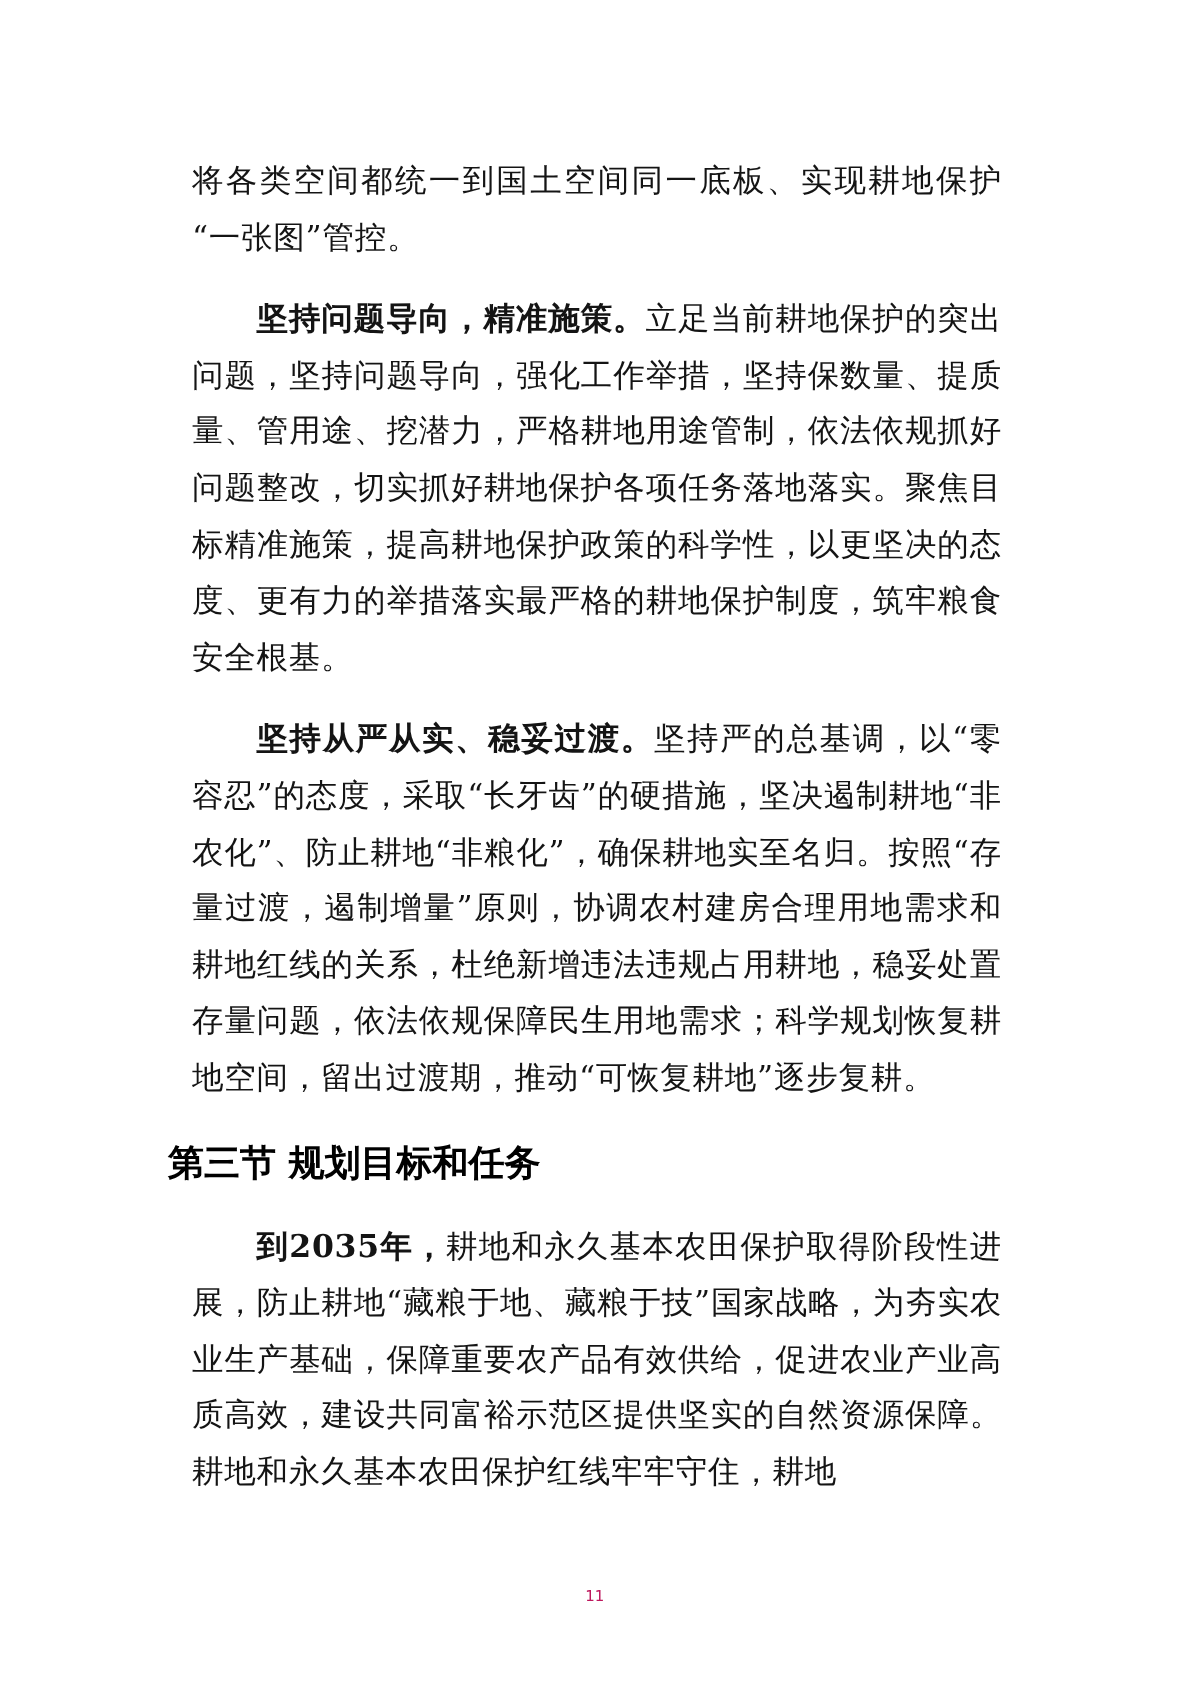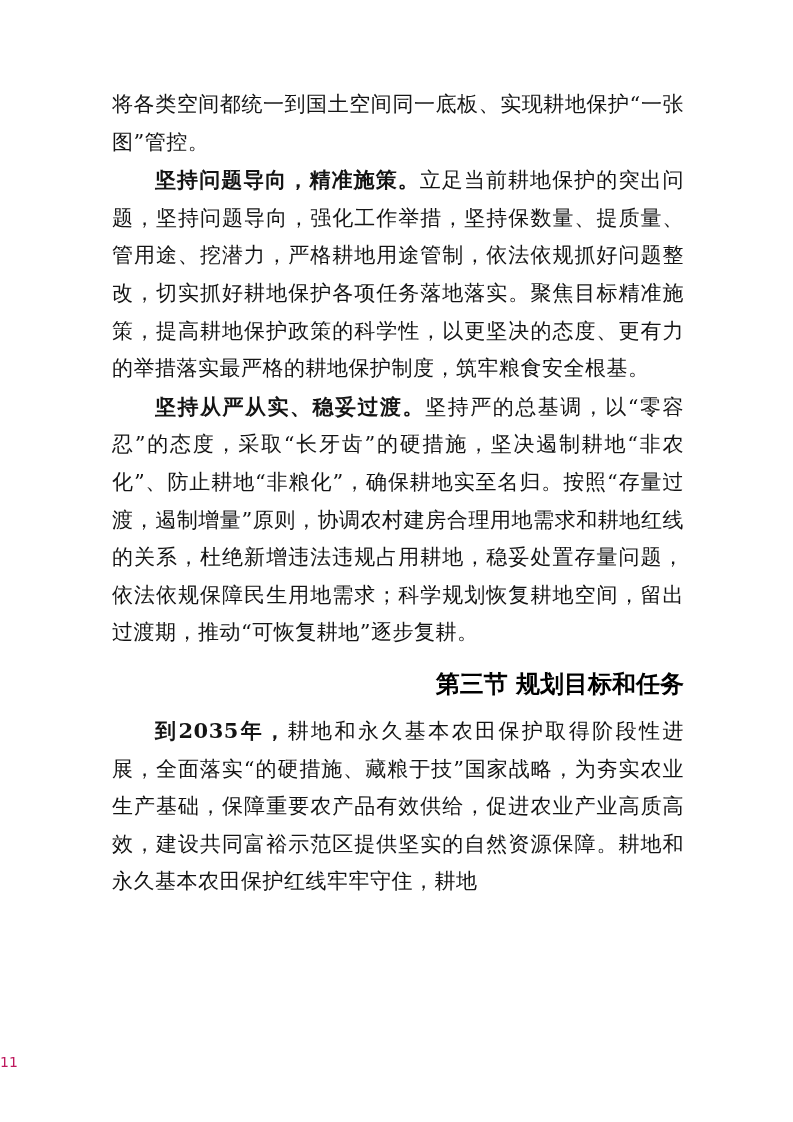--- a/index.html
+++ b/index.html
@@ -16,57 +16,58 @@
     font-family: "DejaVu Serif", "Liberation Serif", serif;
     color: #141414;
   }
   .doc-content {
     position: absolute;
     left: 112px;
     top: 86px;
     width: 572px;
   }
   p.body-para {
-    margin: 0;
+    margin: 16px;
     font-size: 21px;
     line-height: 37.6px;
     text-align: justify;
     text-justify: inter-ideograph;
     letter-spacing: 0.5px;
     word-break: break-all;
   }
   p.body-para.indent {
     text-indent: 43px;
   }
   .run { font-weight: normal; }
   .run.bold { font-weight: 700; }
   h2.section-heading {
     margin: 11px 0 7px 0;
-    text-align: right;
+    text-align: left;
     font-family: "DejaVu Sans", "Liberation Sans", sans-serif;
     font-size: 24px;
     font-weight: 700;
     line-height: 42px;
     color: #000000;
   }
   .page-number {
     position: absolute;
     left: 0;
     bottom: 52px;
     width: 100%;
+    text-align: center;
     font-family: "DejaVu Sans", "Liberation Sans", sans-serif;
-    font-size: 14px;
+    font-size: 10px;
     color: #be185d;
   }
 </style>
 </head>
 <body>
 
 <div class="page">
   <main class="doc-content">
       <p class="body-para"><span class="run">将各类空间都统一到国土空间同一底板、实现耕地保护“一张图”管控。</span></p>
       <p class="body-para indent"><span class="run bold">坚持问题导向，精准施策。</span><span class="run">立足当前耕地保护的突出问题，坚持问题导向，强化工作举措，坚持保数量、提质量、管用途、挖潜力，严格耕地用途管制，依法依规抓好问题整改，切实抓好耕地保护各项任务落地落实。聚焦目标精准施策，提高耕地保护政策的科学性，以更坚决的态度、更有力的举措落实最严格的耕地保护制度，筑牢粮食安全根基。</span></p>
       <p class="body-para indent"><span class="run bold">坚持从严从实、稳妥过渡。</span><span class="run">坚持严的总基调，以“零容忍”的态度，采取“长牙齿”的硬措施，坚决遏制耕地“非农化”、防止耕地“非粮化”，确保耕地实至名归。按照“存量过渡，遏制增量”原则，协调农村建房合理用地需求和耕地红线的关系，杜绝新增违法违规占用耕地，稳妥处置存量问题，依法依规保障民生用地需求；科学规划恢复耕地空间，留出过渡期，推动“可恢复耕地”逐步复耕。</span></p>
       <h2 class="section-heading">第三节 规划目标和任务</h2>
-      <p class="body-para indent"><span class="run bold">到2035年，</span><span class="run">耕地和永久基本农田保护取得阶段性进展，全面落实“的硬措施、藏粮于技”国家战略，为夯实农业生产基础，保障重要农产品有效供给，促进农业产业高质高效，建设共同富裕示范区提供坚实的自然资源保障。耕地和永久基本农田保护红线牢牢守住，耕地</span></p>
+      <p class="body-para indent"><span class="run bold">到2035年，</span><span class="run">耕地和永久基本农田保护取得阶段性进展，防止耕地“藏粮于地、藏粮于技”国家战略，为夯实农业生产基础，保障重要农产品有效供给，促进农业产业高质高效，建设共同富裕示范区提供坚实的自然资源保障。耕地和永久基本农田保护红线牢牢守住，耕地</span></p>
     </main>
   <div class="page-number">11</div>
 </div>
 
 </body></html>

